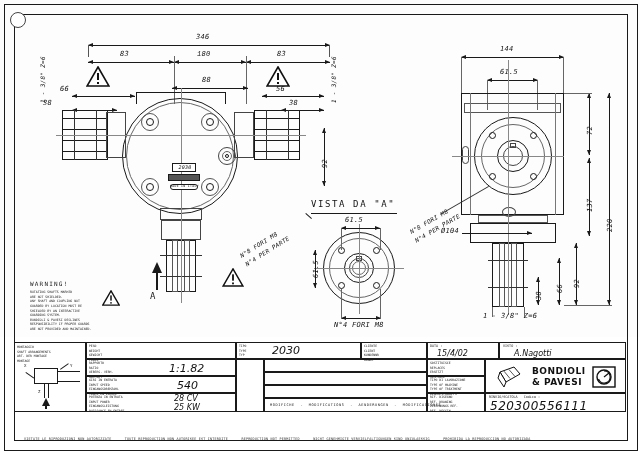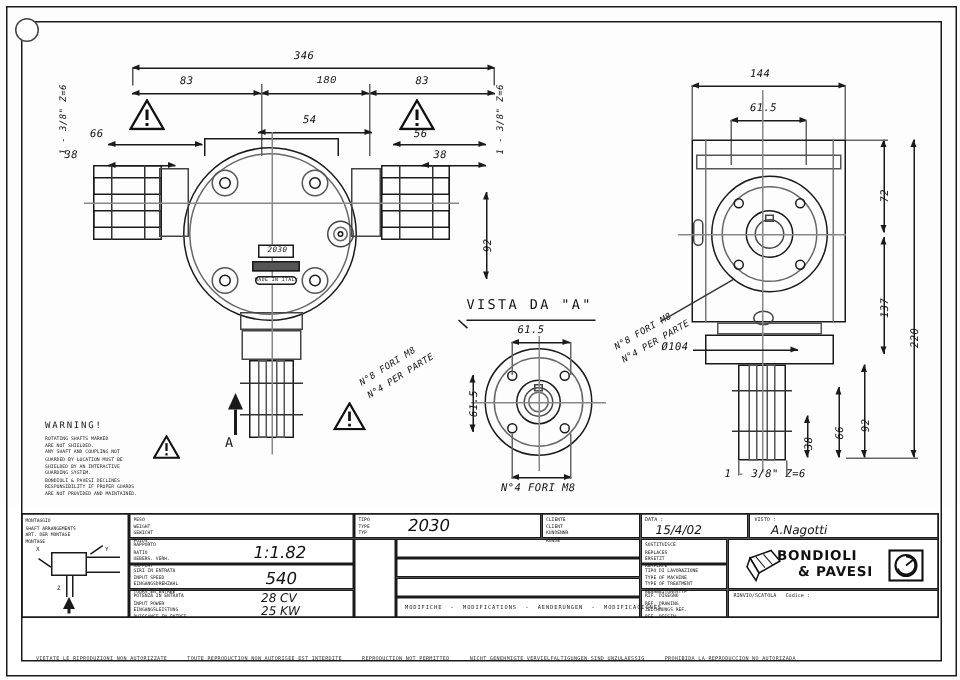--- a/index.html
+++ b/index.html
@@ -88,34 +88,34 @@
     <div class="t dim" style="left:196px;top:34px;">346</div>
 
     <div class="dimline" style="left:88px;top:62px;width:86px;"></div>
     <div class="arrowL" style="left:88px;top:60px;"></div>
     <div class="arrowR" style="left:169px;top:60px;"></div>
     <div class="t dim" style="left:120px;top:51px;">83</div>
 
     <div class="dimline" style="left:174px;top:62px;width:72px;"></div>
     <div class="arrowL" style="left:174px;top:60px;"></div>
     <div class="arrowR" style="left:241px;top:60px;"></div>
-    <div class="t dim" style="left:211px;top:51px;font-family:Liberation Mono, monospace;">180</div>
+    <div class="t dim" style="left:197px;top:51px;font-family:Liberation Mono, monospace;">180</div>
 
     <div class="dimline" style="left:246px;top:62px;width:84px;"></div>
     <div class="arrowL" style="left:246px;top:60px;"></div>
     <div class="arrowR" style="left:325px;top:60px;"></div>
     <div class="t dim" style="left:277px;top:51px;">83</div>
 
     <div class="ext" style="left:174px;top:56px;width:1px;height:48px;background:#666;"></div>
     <div class="ext" style="left:246px;top:56px;width:1px;height:48px;background:#666;"></div>
 
     <div class="dimline" style="left:172px;top:88px;width:76px;"></div>
     <div class="arrowL" style="left:172px;top:86px;"></div>
     <div class="arrowR" style="left:243px;top:86px;"></div>
-    <div class="t dim" style="left:202px;top:77px;">54</div>
+    <div class="t dim" style="left:202px;top:77px;">88</div>
 
     <div class="dimline" style="left:72px;top:96px;width:63px;"></div>
     <div class="arrowL" style="left:72px;top:94px;"></div>
     <div class="arrowR" style="left:130px;top:94px;"></div>
     <div class="t dim" style="left:60px;top:86px;">66</div>
 
     <div class="dimline" style="left:72px;top:110px;width:45px;"></div>
     <div class="arrowL" style="left:72px;top:108px;"></div>
     <div class="arrowR" style="left:112px;top:108px;"></div>
     <div class="t dim" style="left:43px;top:100px;">38</div>
@@ -469,30 +469,31 @@
 
     <div class="cell" style="left:471px;top:17px;width:141px;height:34px;"></div>
     <div class="brandbox" style="left:482px;top:24px;">
       <svg width="28" height="22" viewBox="0 0 28 22">
         <polygon points="4,6 18,1 24,8 10,16" fill="#fff" stroke="#111" stroke-width="1"></polygon>
         <polygon points="4,6 10,16 8,21 2,12" fill="#fff" stroke="#111" stroke-width="1"></polygon>
         <line x1="13" y1="3.6" x2="19" y2="10.5" stroke="#111" stroke-width=".7"></line>
         <line x1="8" y1="5.2" x2="14" y2="12.5" stroke="#111" stroke-width=".7"></line>
       </svg>
     </div>
-    <div class="brand" style="left:504px;top:25px;">BONDIOLI</div>
+    <div class="brand" style="left:518px;top:25px;">BONDIOLI</div>
     <div class="brand" style="left:518px;top:36px;">&amp; PAVESI</div>
     <div class="brandbox" style="left:578px;top:24px;">
       <svg width="24" height="22" viewBox="0 0 24 22">
         <rect x="1" y="1" width="22" height="20" fill="#fff" stroke="#111" stroke-width="1.4"></rect>
         <circle cx="12" cy="11" r="7" fill="none" stroke="#111" stroke-width="1.4"></circle>
         <path d="M12 5 A6 6 0 1 1 6.5 13" fill="none" stroke="#111" stroke-width="1.2"></path>
         <line x1="12" y1="11" x2="17" y2="7" stroke="#111" stroke-width="1.2"></line>
       </svg>
     </div>
 
     <div class="cell" style="left:471px;top:51px;width:141px;height:19px;"></div>
     <div class="tb-lab" style="left:475px;top:53px;font-size:3.4px;">RINVIO/SCATOLA   Codice :</div>
+    <div class="code" style="left:476px;top:57px;">520300556111</div>
   </div>
 
   <div class="footer" style="left:24px;top:437px;">VIETATE LE RIPRODUZIONI NON AUTORIZZATE      TOUTE REPRODUCTION NON AUTORISEE EST INTERDITE      REPRODUCTION NOT PERMITTED      NICHT GENEHMIGTE VERVIELFALTIGUNGEN SIND UNZULAESSIG      PROHIBIDA LA REPRODUCCION NO AUTORIZADA</div>
 
 </div>
 
 </body></html>

